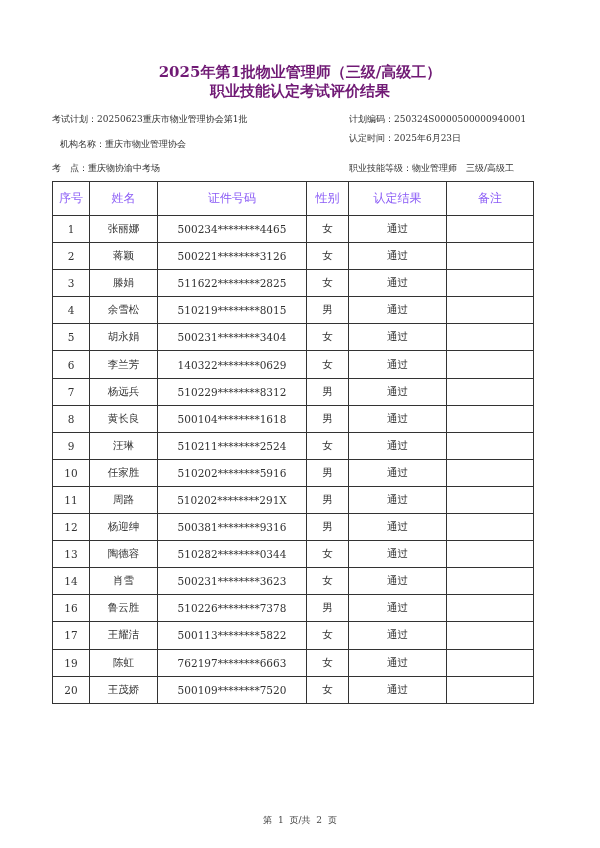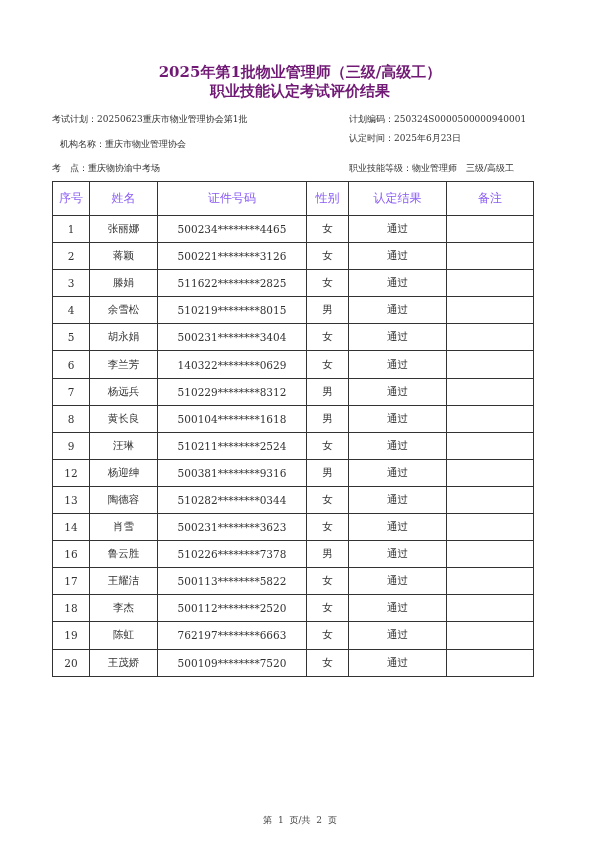--- a/index.html
+++ b/index.html
@@ -120,20 +120,36 @@
       </tr>
       <tr>
         <td>9</td>
         <td>汪琳</td>
         <td>510211********2524</td>
         <td>女</td>
         <td>通过</td>
         <td></td>
       </tr>
       <tr>
+        <td>10</td>
+        <td>任家胜</td>
+        <td>510202********5916</td>
+        <td>男</td>
+        <td>通过</td>
+        <td></td>
+      </tr>
+      <tr>
+        <td>11</td>
+        <td>周路</td>
+        <td>510202********291X</td>
+        <td>男</td>
+        <td>通过</td>
+        <td></td>
+      </tr>
+      <tr>
         <td>12</td>
         <td>杨迎绅</td>
         <td>500381********9316</td>
         <td>男</td>
         <td>通过</td>
         <td></td>
       </tr>
       <tr>
         <td>13</td>
         <td>陶德容</td>
@@ -160,28 +176,20 @@
       </tr>
       <tr>
         <td>17</td>
         <td>王耀洁</td>
         <td>500113********5822</td>
         <td>女</td>
         <td>通过</td>
         <td></td>
       </tr>
       <tr>
-        <td>18</td>
-        <td>李杰</td>
-        <td>500112********2520</td>
-        <td>女</td>
-        <td>通过</td>
-        <td></td>
-      </tr>
-      <tr>
         <td>19</td>
         <td>陈虹</td>
         <td>762197********6663</td>
         <td>女</td>
         <td>通过</td>
         <td></td>
       </tr>
       <tr>
         <td>20</td>
         <td>王茂娇</td>

